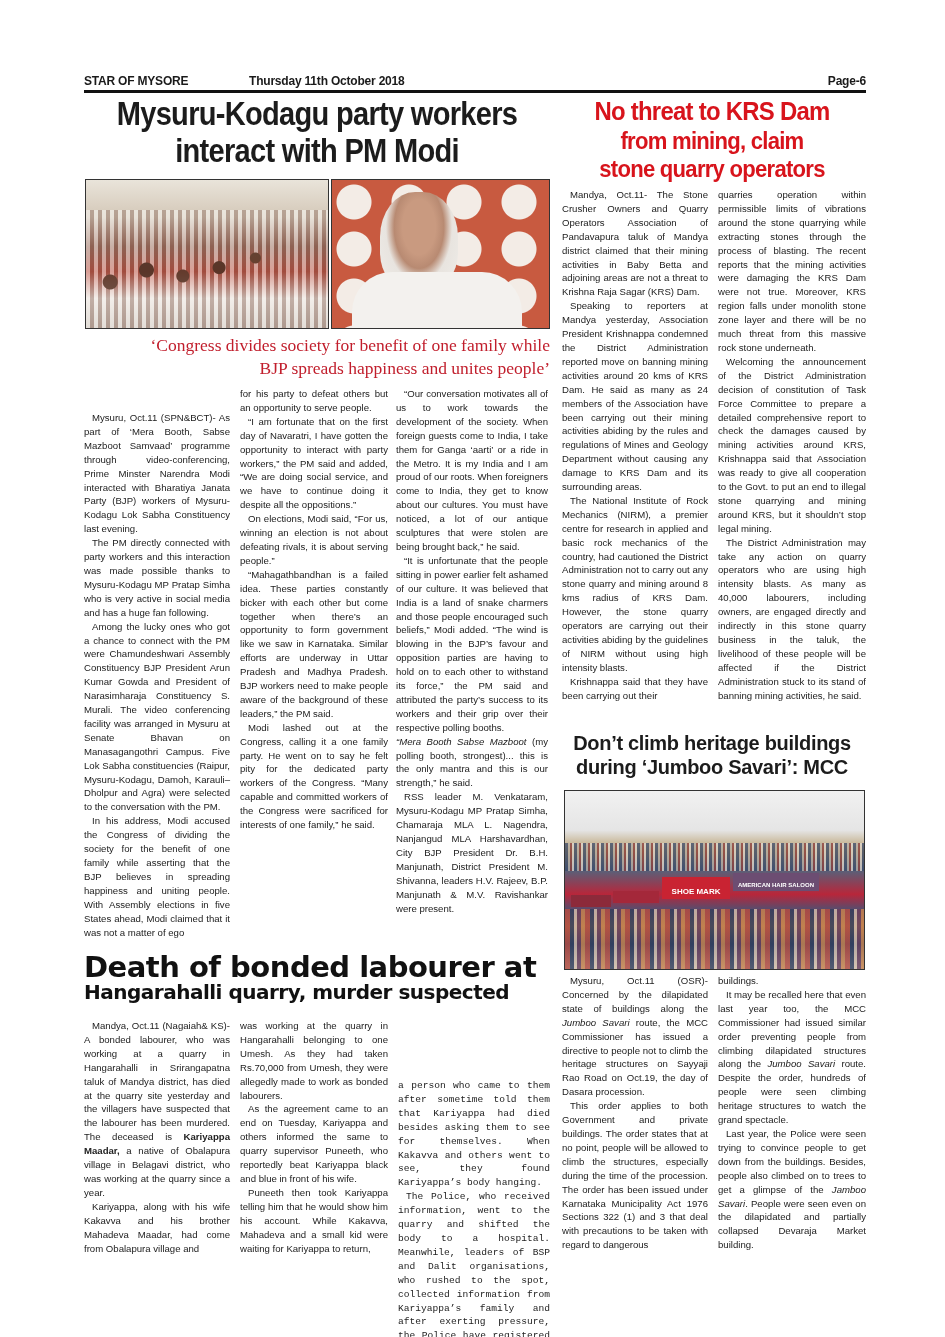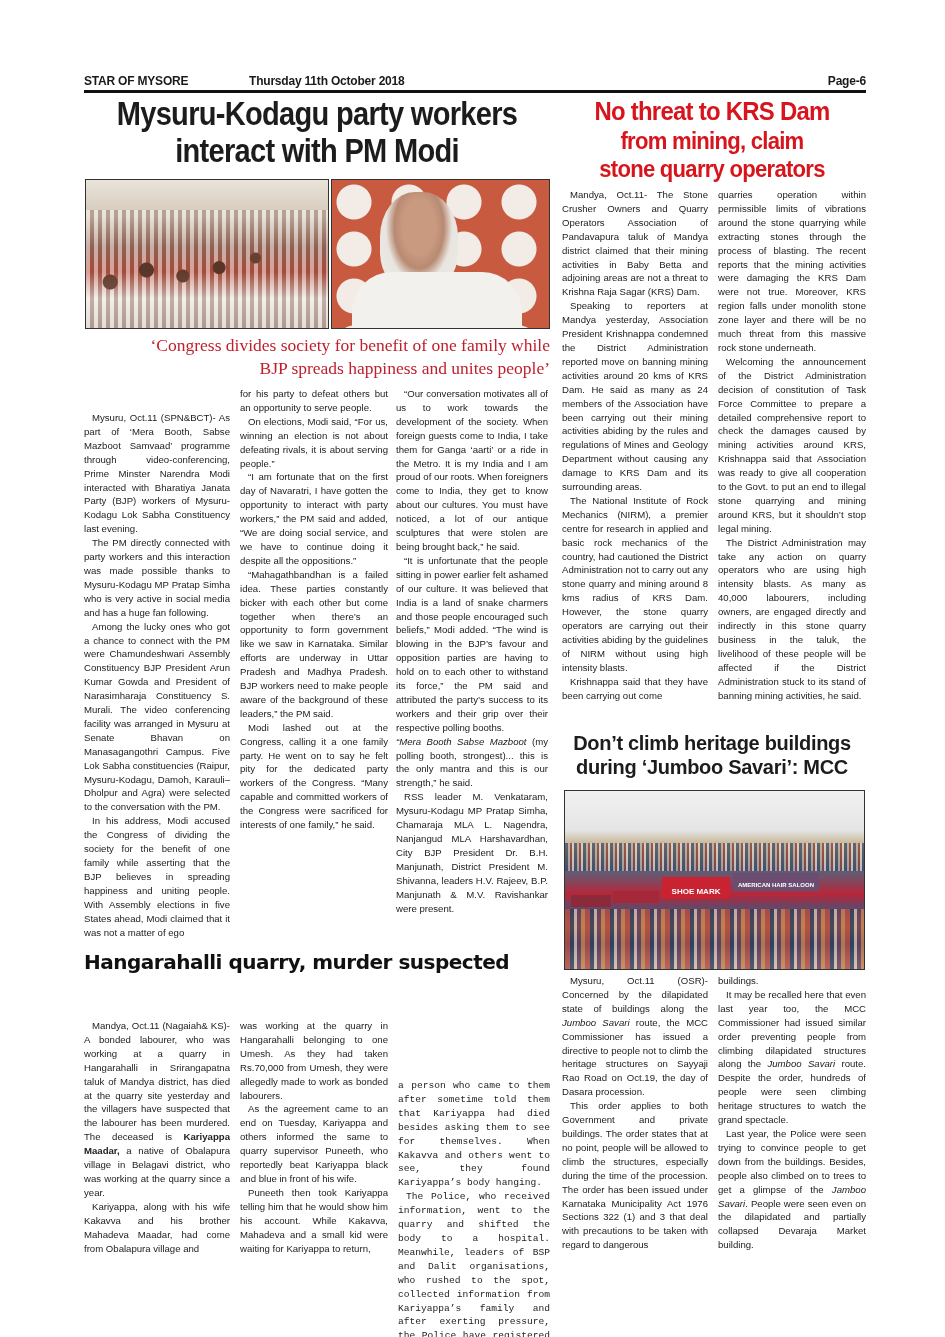--- a/index.html
+++ b/index.html
@@ -91,42 +91,42 @@
 </div>
 
 <div class="col c1">
   <p>Mysuru, Oct.11 (SPN&amp;BCT)- As part of ‘Mera Booth, Sabse Mazboot Samvaad’ programme through video-conferencing, Prime Minster Narendra Modi interacted with Bharatiya Janata Party (BJP) workers of Mysuru-Kodagu Lok Sabha Constituency last evening.</p>
   <p>The PM directly connected with party workers and this interaction was made possible thanks to Mysuru-Kodagu MP Pratap Simha who is very active in social media and has a huge fan following.</p>
   <p>Among the lucky ones who got a chance to connect with the PM were Chamundeshwari Assembly Constituency BJP President Arun Kumar Gowda and President of Narasimharaja Constituency S. Murali. The video conferencing facility was arranged in Mysuru at Senate Bhavan on Manasagangothri Campus. Five Lok Sabha constituencies (Raipur, Mysuru-Kodagu, Damoh, Karauli–Dholpur and Agra) were selected to the conversation with the PM.</p>
   <p>In his address, Modi accused the Congress of dividing the society for the benefit of one family while asserting that the BJP believes in spreading happiness and uniting people. With Assembly elections in five States ahead, Modi claimed that it was not a matter of ego</p>
 </div>
 <div class="col c2">
   <p style="text-indent:0">for his party to defeat others but an opportunity to serve people.</p>
+  <p>“I am fortunate that on the first day of Navaratri, I have gotten the opportunity to interact with party workers,” the PM said and added, “We are doing social service, and we have to continue doing it despite all the oppositions.”</p>
   <p>On elections, Modi said, “For us, winning an election is not about defeating rivals, it is about serving people.”</p>
-  <p>“I am fortunate that on the first day of Navaratri, I have gotten the opportunity to interact with party workers,” the PM said and added, “We are doing social service, and we have to continue doing it despite all the oppositions.”</p>
   <p>“Mahagathbandhan is a failed idea. These parties constantly bicker with each other but come together when there’s an opportunity to form government like we saw in Karnataka. Similar efforts are underway in Uttar Pradesh and Madhya Pradesh. BJP workers need to make people aware of the background of these leaders,” the PM said.</p>
   <p>Modi lashed out at the Congress, calling it a one family party. He went on to say he felt pity for the dedicated party workers of the Congress. “Many capable and committed workers of the Congress were sacrificed for interests of one family,” he said.</p>
 </div>
 <div class="col c3">
   <p>“Our conversation motivates all of us to work towards the development of the society. When foreign guests come to India, I take them for Ganga ‘aarti’ or a ride in the Metro. It is my India and I am proud of our roots. When foreigners come to India, they get to know about our cultures. You must have noticed, a lot of our antique sculptures that were stolen are being brought back,” he said.</p>
   <p>“It is unfortunate that the people sitting in power earlier felt ashamed of our culture. It was believed that India is a land of snake charmers and those people encouraged such beliefs,” Modi added. “The wind is blowing in the BJP’s favour and opposition parties are having to hold on to each other to withstand its force,” the PM said and attributed the party’s success to its workers and their grip over their respective polling booths.</p>
   <p style="text-indent:0"><i>“Mera Booth Sabse Mazboot</i> <span>(my polling booth, strongest)... this is the only mantra and this is our strength,” he said.</span></p>
   <p>RSS leader M. Venkataram, Mysuru-Kodagu MP Pratap Simha, Chamaraja MLA L. Nagendra, Nanjangud MLA Harshavardhan, City BJP President Dr. B.H. Manjunath, District President M. Shivanna, leaders H.V. Rajeev, B.P. Manjunath &amp; M.V. Ravishankar were present.</p>
 </div>
 
 <div class="hl hl-krs">
   <div class="l1">No threat to KRS Dam</div>
   <div>from mining, claim</div>
   <div>stone quarry operators</div>
 </div>
 <div class="col k1">
   <p>Mandya, Oct.11- The Stone Crusher Owners and Quarry Operators Association of Pandavapura taluk of Mandya district claimed that their mining activities in Baby Betta and adjoining areas are not a threat to Krishna Raja Sagar (KRS) Dam.</p>
   <p>Speaking to reporters at Mandya yesterday, Association President Krishnappa condemned the District Administration reported move on banning mining activities around 20 kms of KRS Dam. He said as many as 24 members of the Association have been carrying out their mining activities abiding by the rules and regulations of Mines and Geology Department without causing any damage to KRS Dam and its surrounding areas.</p>
   <p>The National Institute of Rock Mechanics (NIRM), a premier centre for research in applied and basic rock mechanics of the country, had cautioned the District Administration not to carry out any stone quarry and mining around 8 kms radius of KRS Dam. However, the stone quarry operators are carrying out their activities abiding by the guidelines of NIRM without using high intensity blasts.</p>
-  <p>Krishnappa said that they have been carrying out come</p>
+  <p>Krishnappa said that they have been carrying out their</p>
 </div>
 <div class="col k2">
   <p style="text-indent:0">quarries operation within permissible limits of vibrations around the stone quarrying while extracting stones through the process of blasting. The recent reports that the mining activities were damaging the KRS Dam were not true. Moreover, KRS region falls under monolith stone zone layer and there will be no much threat from this massive rock stone underneath.</p>
   <p>Welcoming the announcement of the District Administration decision of constitution of Task Force Committee to prepare a detailed comprehensive report to check the damages caused by mining activities around KRS, Krishnappa said that Association was ready to give all cooperation to the Govt. to put an end to illegal stone quarrying and mining around KRS, but it shouldn’t stop legal mining.</p>
   <p>The District Administration may take any action on quarry operators who are using high intensity blasts. As many as 40,000 labourers, including owners, are engaged directly and indirectly in this stone quarry business in the taluk, the livelihood of these people will be affected if the District Administration stuck to its stand of banning mining activities, he said.</p>
 </div>
 
 <div class="hl hl-mcc">
   <div>Don’t climb heritage buildings</div>
   <div>during ‘Jumboo Savari’: MCC</div>
@@ -143,20 +143,21 @@
   <p><span>Mysuru, Oct.11 (OSR)- Concerned by the dilapidated state of buildings along the </span><i>Jumboo Savari</i><span> route, the MCC Commissioner has issued a directive to people not to climb the heritage structures on Sayyaji Rao Road on Oct.19, the day of Dasara procession.</span></p>
   <p>This order applies to both Government and private buildings. The order states that at no point, people will be allowed to climb the structures, especially during the time of the procession. The order has been issued under Karnataka Municipality Act 1976 Sections 322 (1) and 3 that deal with precautions to be taken with regard to dangerous</p>
 </div>
 <div class="col m2">
   <p style="text-indent:0">buildings.</p>
   <p><span>It may be recalled here that even last year too, the MCC Commissioner had issued similar order preventing people from climbing dilapidated structures along the </span><i>Jumboo Savari</i><span> route. Despite the order, hundreds of people were seen climbing heritage structures to watch the grand spectacle.</span></p>
   <p><span>Last year, the Police were seen trying to convince people to get down from the buildings. Besides, people also climbed on to trees to get a glimpse of the </span><i>Jamboo Savari</i><span>. People were seen even on the dilapidated and partially collapsed Devaraja Market building.</span></p>
 </div>
 
 <div class="hl hl-death">
+  <span class="l1">Death of bonded labourer at</span>
   <span class="l2">Hangarahalli quarry, murder suspected</span>
 </div>
 <div class="col d1">
   <p><span>Mandya, Oct.11 (Nagaiah&amp; KS)- A bonded labourer, who was working at a quarry in Hangarahalli in Srirangapatna taluk of Mandya district, has died at the quarry site yesterday and the villagers have suspected that the labourer has been murdered. The deceased is </span><b>Kariyappa Maadar,</b><span> a native of Obalapura village in Belagavi district, who was working at the quarry since a year.</span></p>
   <p>Kariyappa, along with his wife Kakavva and his brother Mahadeva Maadar, had come from Obalapura village and</p>
 </div>
 <div class="col d2">
   <p style="text-indent:0">was working at the quarry in Hangarahalli belonging to one Umesh. As they had taken Rs.70,000 from Umesh, they were allegedly made to work as bonded labourers.</p>
   <p>As the agreement came to an end on Tuesday, Kariyappa and others informed the same to quarry supervisor Puneeth, who reportedly beat Kariyappa black and blue in front of his wife.</p>
   <p>Puneeth then took Kariyappa telling him that he would show him his account. While Kakavva, Mahadeva and a small kid were waiting for Kariyappa to return,</p>

